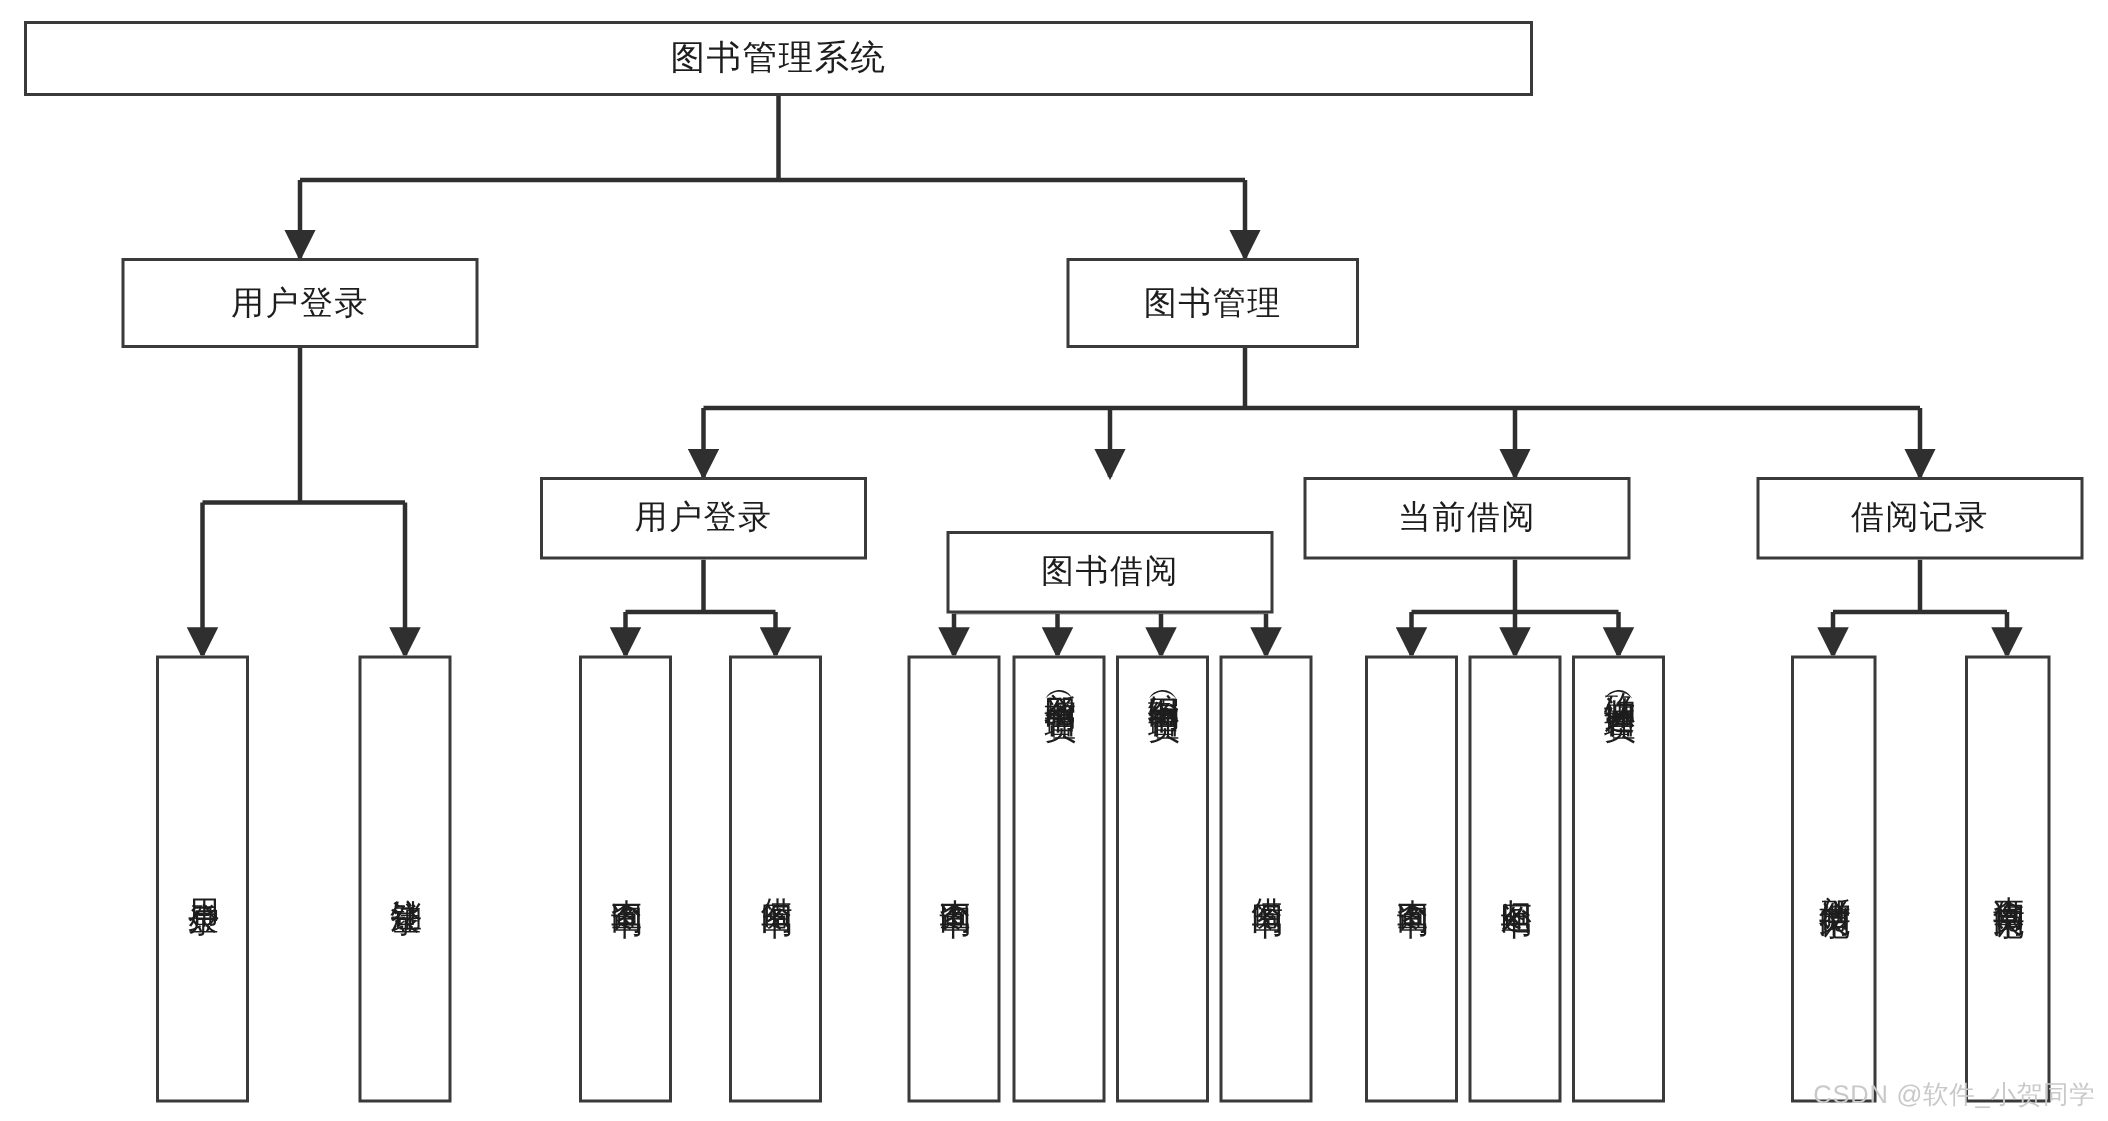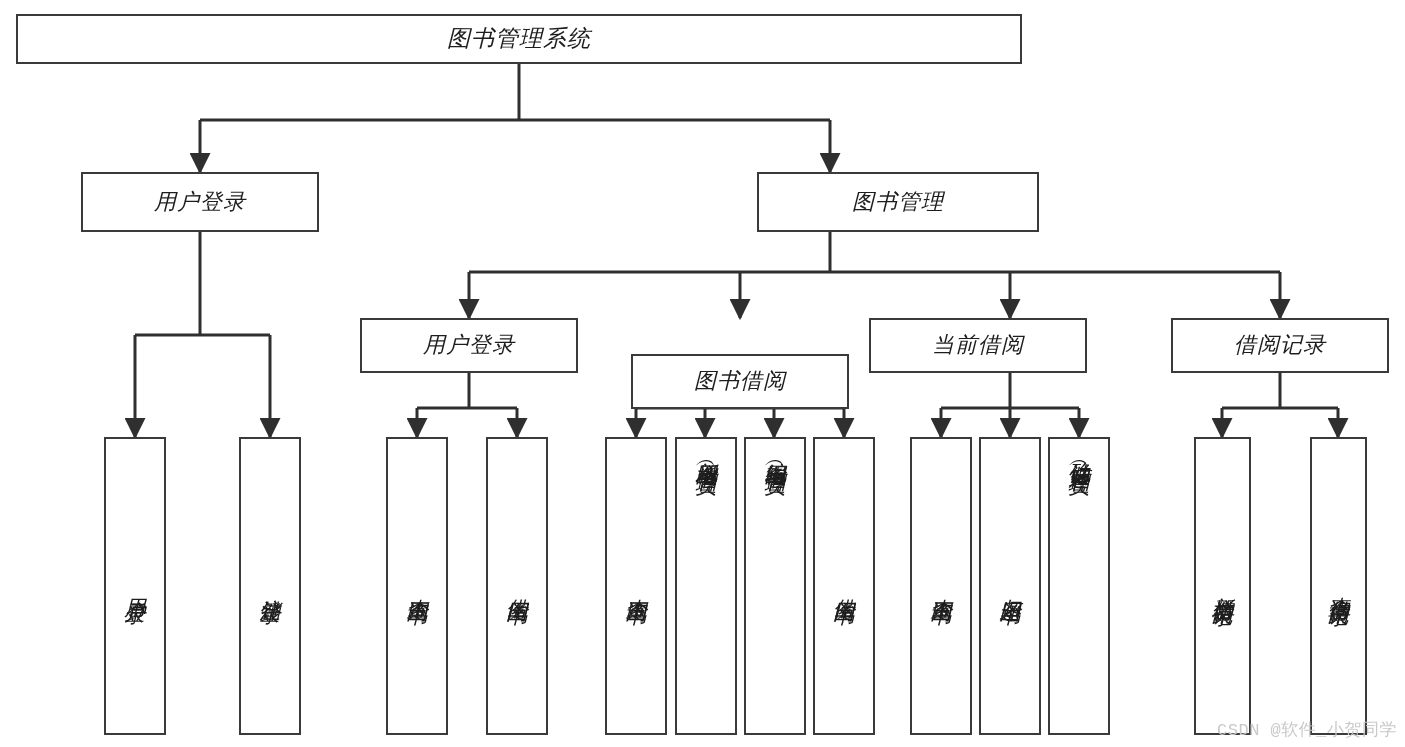--- a/index.html
+++ b/index.html
@@ -28,21 +28,20 @@
   
   .node {
     position: absolute;
     box-sizing: border-box;
     background: #ffffff;
     border: 2px solid #3a3a3a;
     display: flex;
     align-items: center;
     justify-content: center;
     color: #1d1d1d;
-    font-style: italic;
   }
   .node .label {
     display: block;
     text-align: center;
     white-space: nowrap;
   }
   
   .node.horiz .label {
     font-size: 22px;
     line-height: 1.1;
@@ -72,21 +71,21 @@
   }
   
   #watermark {
     position: absolute;
     right: 8px;
     bottom: 6px;
     font-size: 17px;
     color: #c9c9c9;
     letter-spacing: 0.5px;
     white-space: nowrap;
-    font-family: Liberation Mono, monospace;
+    font-family: Liberation Sans, sans-serif;
   }
 </style>
 </head>
 <body>
 
 <div id="canvas">
 
   <svg id="wires" viewBox="0 0 1405 747" width="1405" height="747" aria-hidden="true">
     <defs>
       <marker id="arrow" viewBox="0 0 10 10" refX="9" refY="5" markerWidth="7" markerHeight="7" orient="auto-start-reverse">
@@ -138,21 +137,21 @@
   </svg>
 
   <div class="node horiz root" style="left:16px; top:14px; width:1006px; height:50px;">
     <span class="label">图书管理系统</span>
   </div>
 
   <div class="node horiz" style="left:81px; top:172px; width:238px; height:60px;">
     <span class="label">用户登录</span>
   </div>
 
-  <div class="node horiz" style="left:711px; top:172px; width:282px; height:60px;margin-left:46px;">
+  <div class="node horiz" style="left:711px; top:172px; width:195px; height:60px;">
     <span class="label">图书管理</span>
   </div>
 
   <div class="node horiz" style="left:360px; top:318px; width:218px; height:55px;">
     <span class="label">用户登录</span>
   </div>
 
   <div class="node horiz" style="left:631px; top:318px; width:218px; height:55px;margin-top:36px;">
     <span class="label">图书借阅</span>
   </div>

